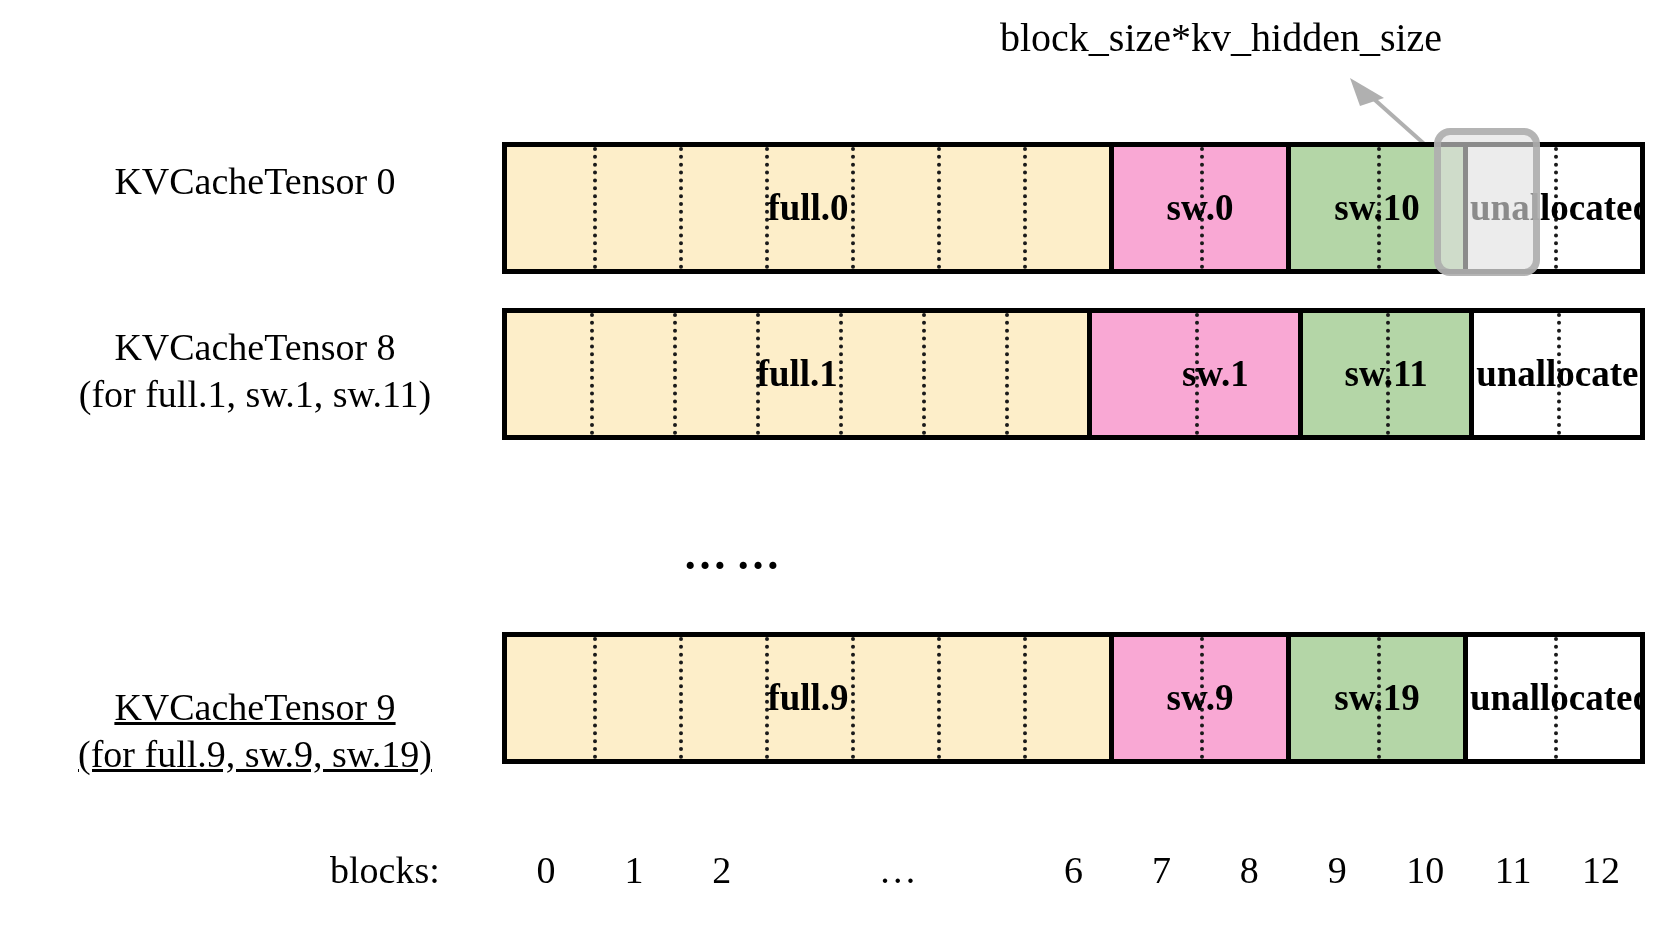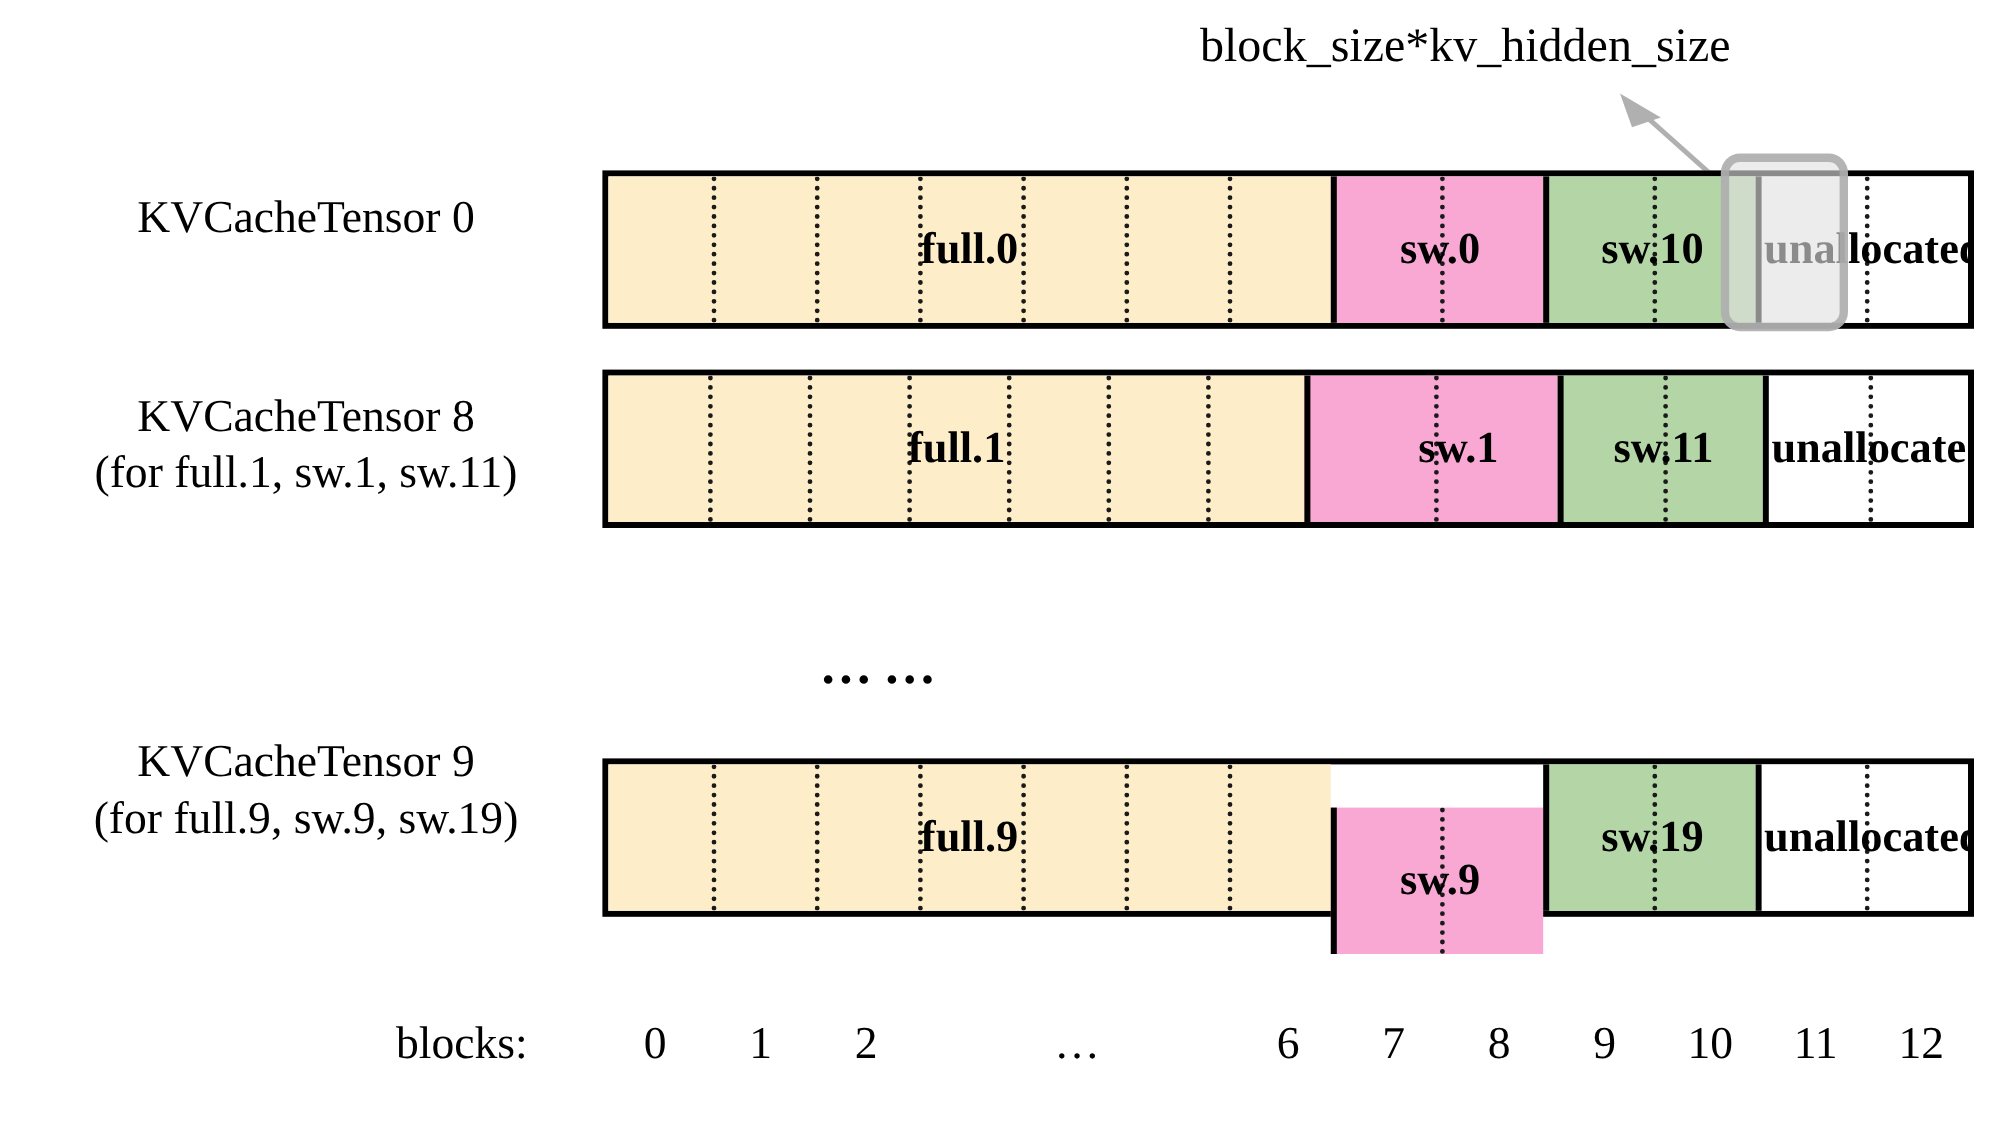--- a/index.html
+++ b/index.html
@@ -211,35 +211,35 @@
       </div>
       <div class="seg seg-sw2" style="flex: 2 1 0px;">
         <div class="divider" style="left: 50%;"></div>
         <div class="seg-label">sw.11</div>
       </div>
       <div class="seg seg-un" style="flex: 2 1 0px;">
         <div class="divider" style="left: 50%;"></div>
         <div class="seg-label">unallocated</div>
       </div>
     </div>
-    <div class="row-label" style="top: 612px;">
+    <div class="row-label" style="top: 684px; text-decoration: underline;">
       <span class="ln">KVCacheTensor 9</span>
       <span class="ln">(for full.9, sw.9, sw.19)</span>
     </div>
     <div class="bar" style="top: 632px;">
       <div class="seg seg-full" style="flex: 7 1 0px;">
         <div class="divider" style="left: 14.2857%;"></div>
         <div class="divider" style="left: 28.5714%;"></div>
         <div class="divider" style="left: 42.8571%;"></div>
         <div class="divider" style="left: 57.1429%;"></div>
         <div class="divider" style="left: 71.4286%;"></div>
         <div class="divider" style="left: 85.7143%;"></div>
         <div class="seg-label">full.9</div>
       </div>
-      <div class="seg seg-sw" style="flex: 2 1 0px; margin-top: 36px;">
+      <div class="seg seg-sw" style="flex: 2 1 0px;">
         <div class="divider" style="left: 50%;"></div>
         <div class="seg-label">sw.9</div>
       </div>
       <div class="seg seg-sw2" style="flex: 2 1 0px;">
         <div class="divider" style="left: 50%;"></div>
         <div class="seg-label">sw.19</div>
       </div>
       <div class="seg seg-un" style="flex: 2 1 0px;">
         <div class="divider" style="left: 50%;"></div>
         <div class="seg-label">unallocated</div>

